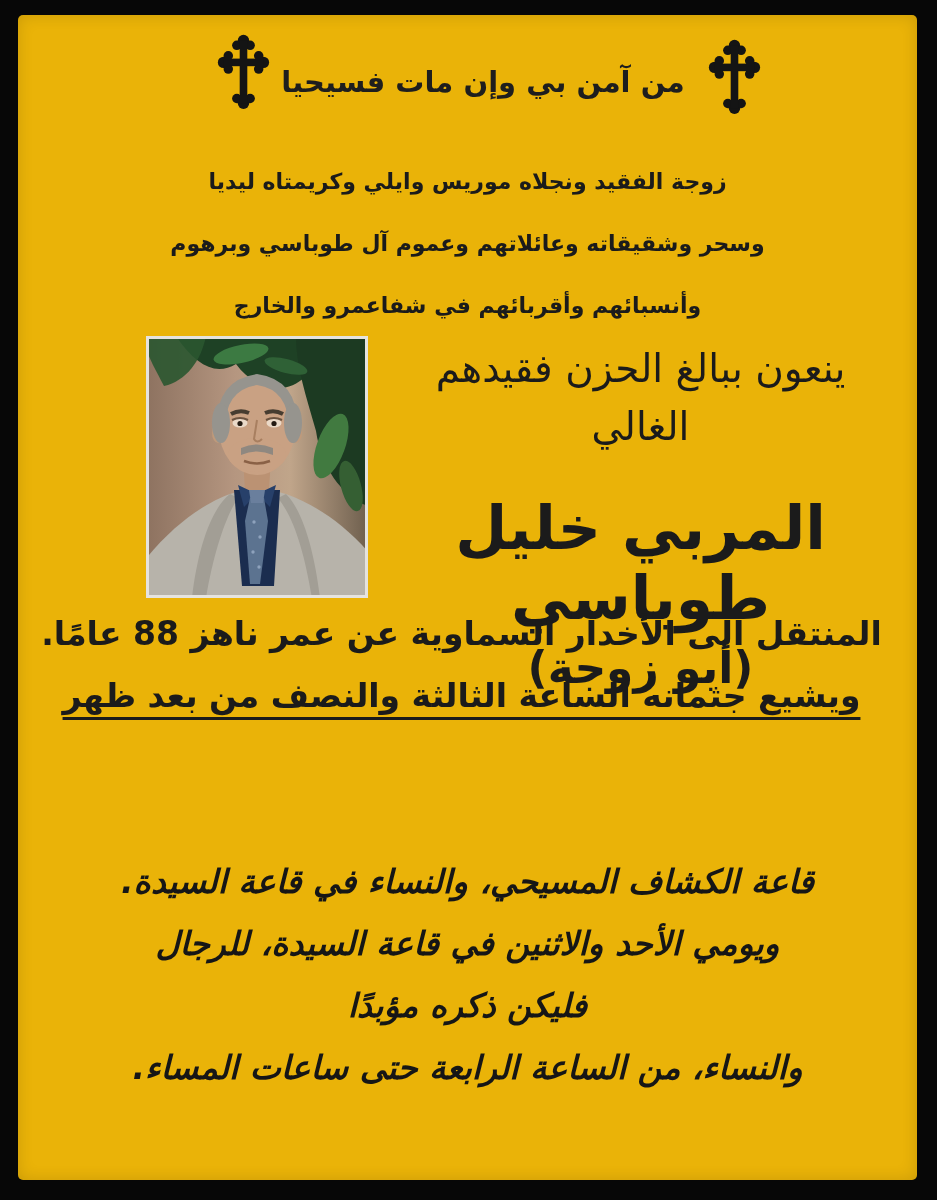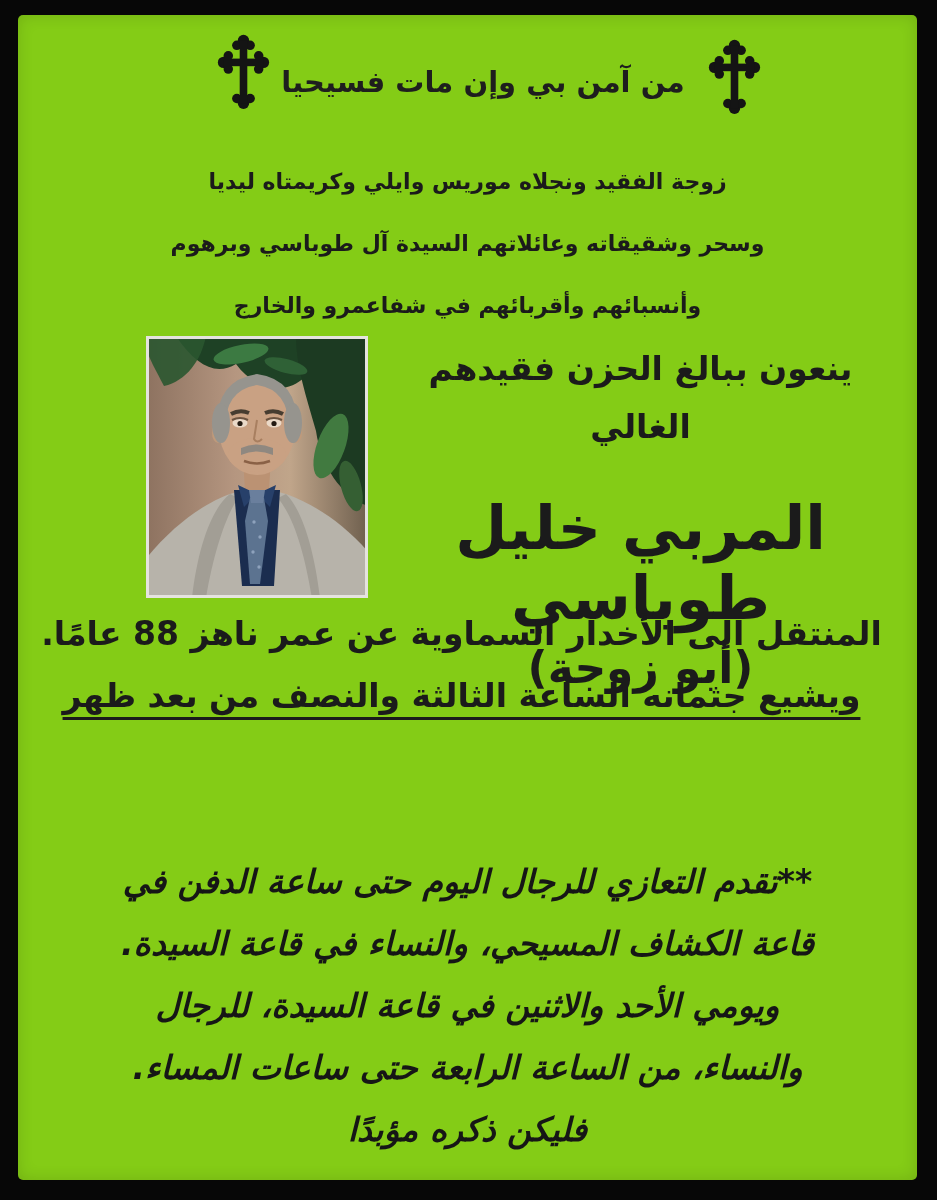--- a/index.html
+++ b/index.html
@@ -5,21 +5,21 @@
   * { margin:0; padding:0; box-sizing:border-box; }
   html,body { width:937px; height:1200px; }
   body {
     background:#070707;
     font-family:"DejaVu Sans", sans-serif;
     position:relative;
     overflow:hidden;
   }
   .page {
     position:absolute; left:18px; top:15px; width:899px; height:1165px;
-    background:#84cc16; border-radius:5px; direction:rtl; color:#1b1b1b;
+    background:#eab308; border-radius:5px; direction:rtl; color:#1b1b1b;
     box-shadow: inset 0 0 16px rgba(0,0,0,0.14);
   }
   .cross { position:absolute; width:57px; height:82px; }
   .cross-left  { left:197px; top:17px; }
   .cross-right { left:688px; top:22px; }
   .verse {
     position:absolute; top:50px; left:230px; width:470px;
     text-align:center; font-size:29px; font-weight:bold; color:#1e1e1e;
   }
   .opening {
@@ -27,21 +27,21 @@
     text-align:center; font-size:22px; font-weight:bold; line-height:62px;
   }
   .photo {
     position:absolute; left:128px; top:321px; width:222px; height:262px;
     background:#cfc6ba;
   }
   .photo svg { display:block; width:100%; height:100%; }
   .side-col {
     position:absolute; left:365px; top:321px; width:515px; text-align:center;
   }
-  .mourn-line { font-size:33px; font-weight:bold; line-height:58px; margin-top:4px; }
+  .mourn-line { font-size:39px; font-weight:normal; line-height:58px; margin-top:4px; }
   .name     { font-size:60px; font-weight:bold; margin-top:37px; line-height:70px; }
   .nickname { font-size:44px; font-weight:bold; margin-top:4px;  line-height:62px; }
   .details {
     position:absolute; top:588px; left:10px; right:22px;
     text-align:center; font-size:33px; font-weight:bold; line-height:62px;
   }
   .u {
     text-decoration:underline;
     text-decoration-thickness:3px;
     text-underline-offset:10px;
@@ -99,21 +99,21 @@
           <circle cx="46" cy="39" r="5"></circle>
         <rect x="26" y="9" width="8" height="66"></rect>
         <rect x="9" y="28" width="42" height="8"></rect>
       </g>
     </svg>
   </div>
   <div class="verse">من آمن بي وإن مات فسيحيا</div>
 
   <div class="opening">
     <div>زوجة الفقيد ونجلاه موريس وايلي وكريمتاه ليديا</div>
-    <div>وسحر وشقيقاته وعائلاتهم السيدة آل طوباسي وبرهوم</div>
+    <div>وسحر وشقيقاته وعائلاتهم وعموم آل طوباسي وبرهوم</div>
     <div>وأنسبائهم وأقربائهم في شفاعمرو والخارج</div>
   </div>
 
   <div class="photo">
     <svg viewBox="0 0 222 262" preserveAspectRatio="none">
       <defs>
         <linearGradient id="wall" x1="0" y1="0" x2="1" y2="0">
           <stop offset="0" stop-color="#8d7260"></stop>
           <stop offset="0.4" stop-color="#b59680"></stop>
           <stop offset="0.65" stop-color="#c0a58a"></stop>
@@ -175,20 +175,19 @@
     <div class="name">المربي خليل طوباسي</div>
     <div class="nickname">(أبو زوجة)</div>
   </div>
 
   <div class="details">
     <div>المنتقل الى الأخدار السماوية عن عمر ناهز 88 عامًا.</div>
     <div><span class="u">ويشيع جثمانه الساعة الثالثة والنصف من بعد ظهر</span></div>
   </div>
 
   <div class="condolences">
-    <div>**تقدم التعازي للرجال اليوم حتى ساعة الدفن في</div>
     <div>قاعة الكشاف المسيحي، والنساء في قاعة السيدة.</div>
     <div>ويومي الأحد والاثنين في قاعة السيدة، للرجال</div>
+    <div>فليكن ذكره مؤبدًا</div>
     <div>والنساء، من الساعة الرابعة حتى ساعات المساء.</div>
-    <div>فليكن ذكره مؤبدًا</div>
   </div>
 
 </div>
 
 </body></html>

